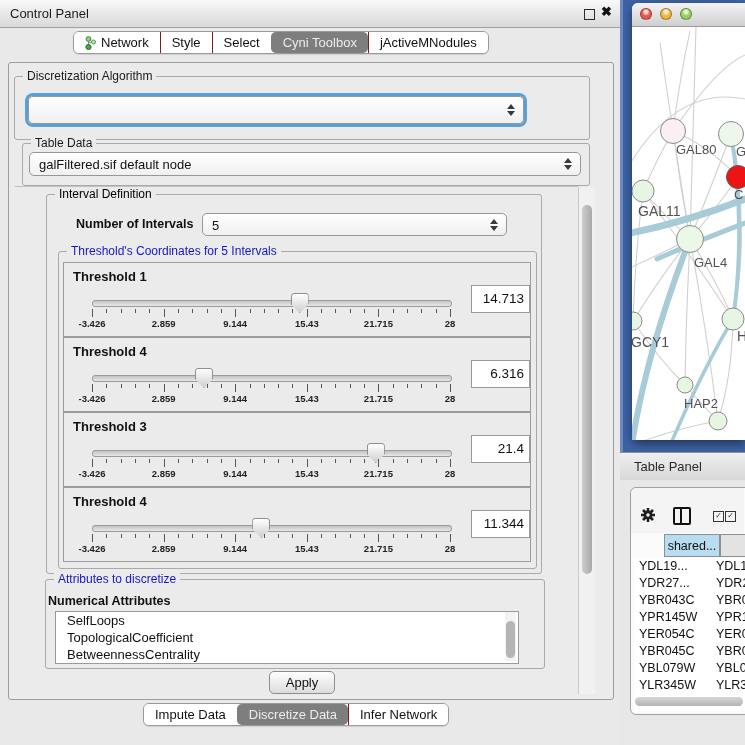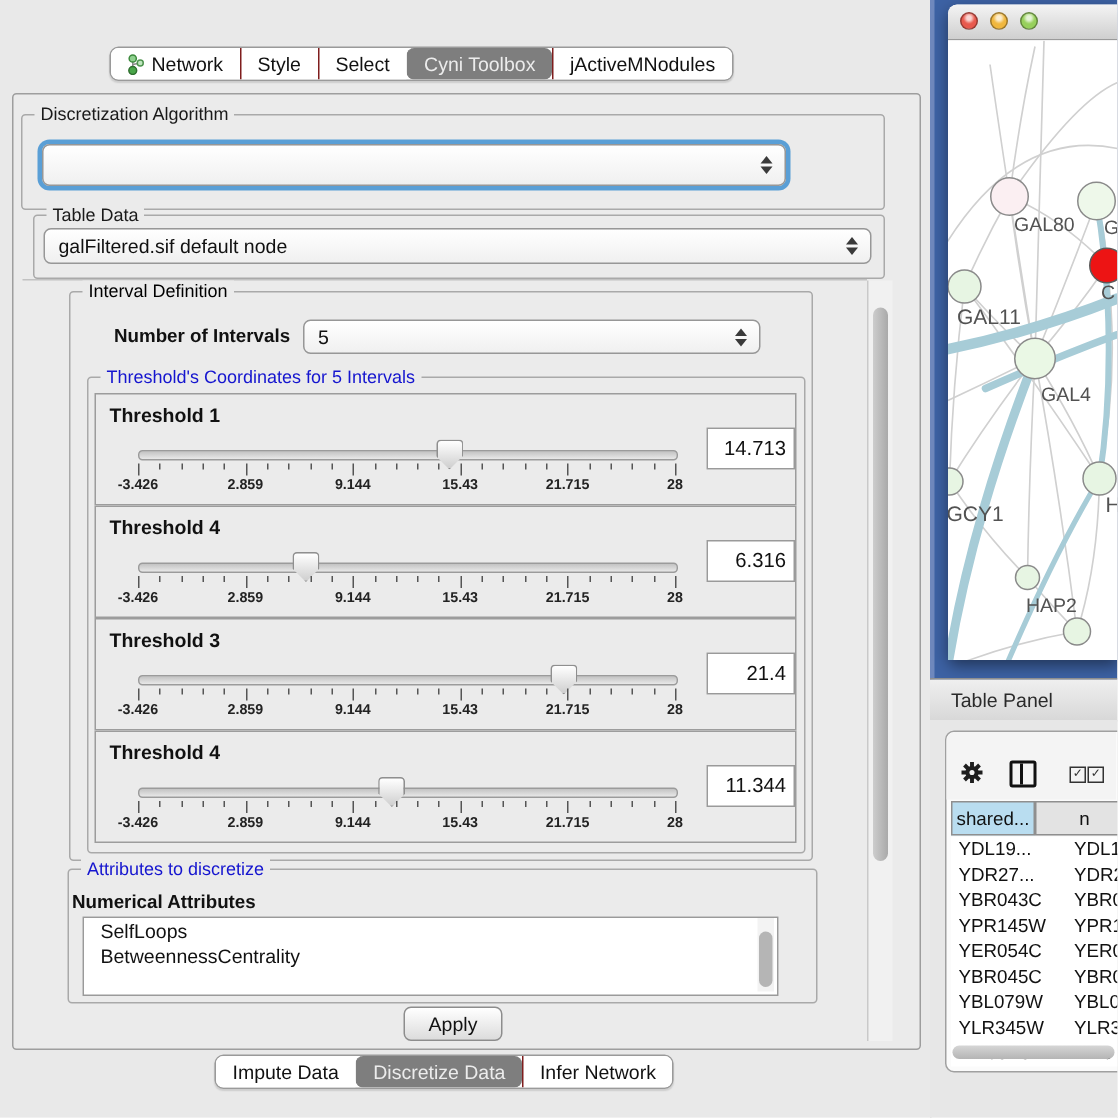--- a/index.html
+++ b/index.html
@@ -123,20 +123,25 @@
   #hscroll-thumb{position:absolute;left:4px;top:209px;width:108px;height:9px;border-radius:5px;
                  background:linear-gradient(#d6d6d6,#b4b4b4);}
 </style>
 </head>
 <body>
 
 <div id="stage">
 
   <div id="control-panel" class="abs">
 
+    <div id="titlebar" class="abs">
+      <span class="title">Control Panel</span>
+      <span id="float-btn"></span>
+      <span id="close-btn">✖</span>
+    </div>
 
     <div id="top-tabs" class="abs tabgroup">
       <div class="tab">
         <span style="display:inline-flex;">
           <svg width="11" height="14" viewBox="0 0 11 14">
             <line x1="3.5" y1="3" x2="3.5" y2="11" stroke="#8a8a8a" stroke-width="1"></line>
             <line x1="3.5" y1="7" x2="8.5" y2="6" stroke="#8a8a8a" stroke-width="1"></line>
             <circle cx="3.5" cy="3" r="2.4" fill="#8fd08f" stroke="#3d8a3d"></circle>
             <circle cx="3.5" cy="11" r="2.6" fill="#49a649" stroke="#2f6f2f"></circle>
             <circle cx="8.5" cy="6" r="2" fill="#bfe6bf" stroke="#4f944f"></circle>
@@ -368,20 +373,21 @@
         </div>
       <div class="thr-value">11.344</div>
     </div>
 
     <div class="group" style="left:45px;top:579px;width:498px;height:88px;">
       <span class="group-legend legend-blue">Attributes to discretize</span>
     </div>
     <span class="abs bold-label" style="left:48px;top:594px;">Numerical Attributes</span>
     <div id="attr-list">
         <div class="list-item">SelfLoops</div>
+        <div class="list-item">TopologicalCoefficient</div>
         <div class="list-item">BetweennessCentrality</div>
       </div>
     <div class="mini-scroll" style="left:505px;top:612px;height:49px;">
       <div class="mini-thumb" style="top:9px;height:37px;"></div>
     </div>
 
     <div id="apply-btn" class="abs">
         <span>Apply</span>
       </div>
 
@@ -485,21 +491,21 @@
             </g>
             <circle cx="8" cy="8" r="4.4" fill="#1e1e1e"></circle>
             <circle cx="8" cy="8" r="1.7" fill="#f4f4f4"></circle>
           </svg>
         </span>
         <span class="split-icon"></span>
         <span class="cb" style="left:82px;">✓</span>
         <span class="cb" style="left:94px;">✓</span>
       </div>
       <div id="table-header">
-        <div class="hcell sel" style="width:56px;">shared...</div>
+        <div class="hcell sel" style="width:56px;margin-left:30px;">shared...</div>
         <div class="hcell" style="width:66px;">n</div>
       </div>
       <div id="table-rows">
           <div class="trow">
             <div class="tcell c1">YDL19...</div>
             <div class="tcell c2">YDL1</div>
           </div>
           <div class="trow">
             <div class="tcell c1">YDR27...</div>
             <div class="tcell c2">YDR2</div>

